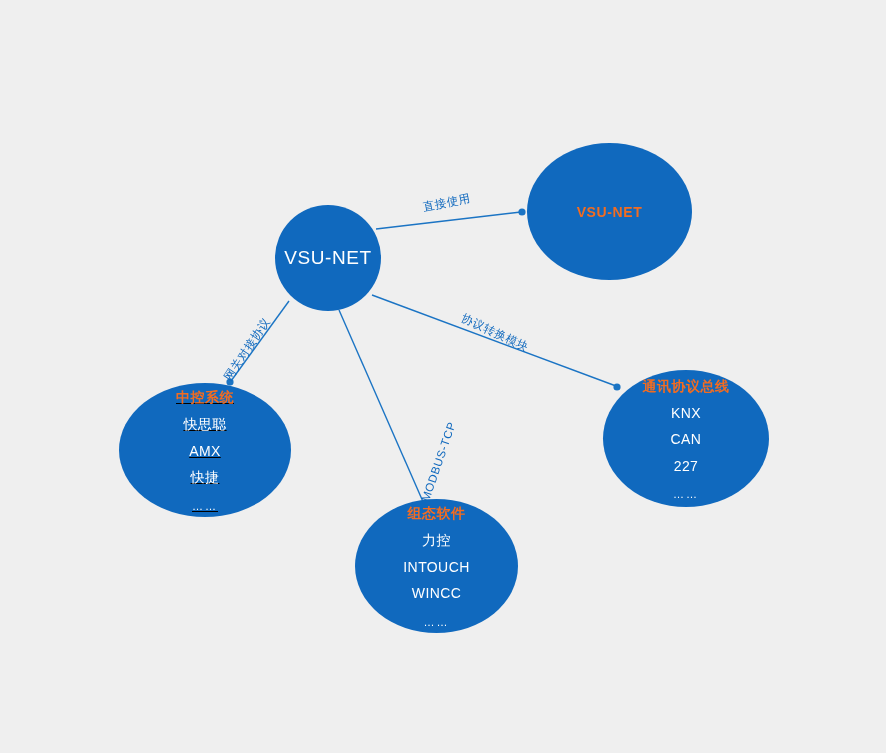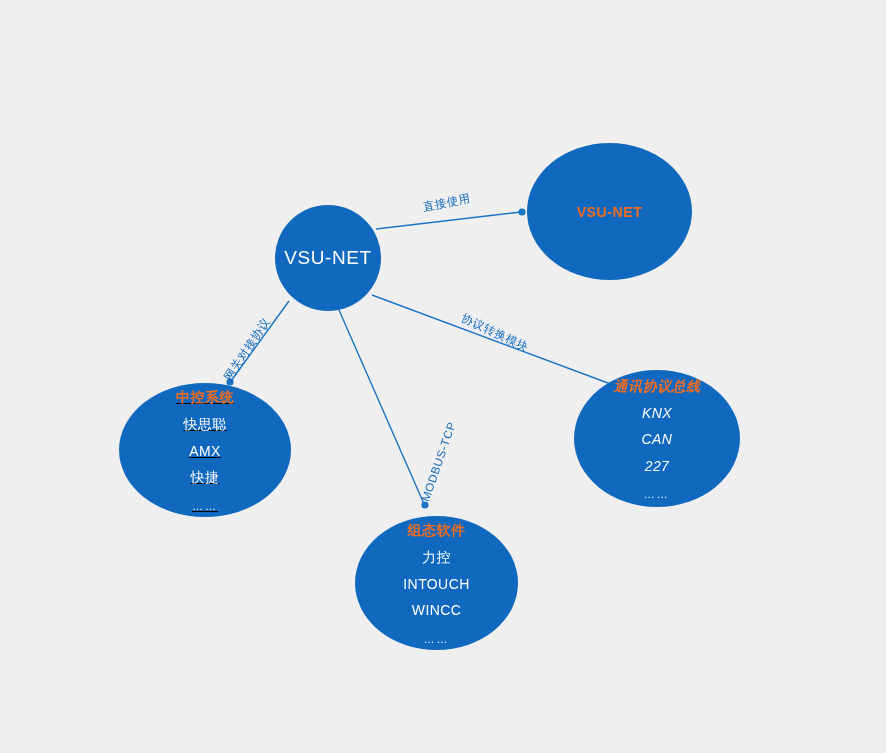--- a/index.html
+++ b/index.html
@@ -67,22 +67,22 @@
     color: #f26c21;
     font-weight: bold;
     font-size: 14px;
     letter-spacing: 0.6px;
   }
 
   
   #node-center   { left: 275px; top: 205px; width: 106px; height: 106px; }
   #node-vsunet   { left: 527px; top: 143px; width: 165px; height: 137px; }
   #node-control  { left: 119px; top: 383px; width: 172px; height: 134px; text-decoration: underline; }
-  #node-scada    { left: 355px; top: 516px; width: 163px; height: 134px; }
-  #node-protocol { left: 574px; top: 370px; width: 166px; height: 137px; font-style: italic; }
+  #node-scada    { left: 355px; top: 499px; width: 163px; height: 134px; }
+  #node-protocol { left: 603px; top: 370px; width: 166px; height: 137px; }
 
   
   .edge-label {
     position: absolute;
     color: #1069be;
     font-size: 11.5px;
     letter-spacing: 0.6px;
     white-space: nowrap;
     transform-origin: 0 50%;
   }

